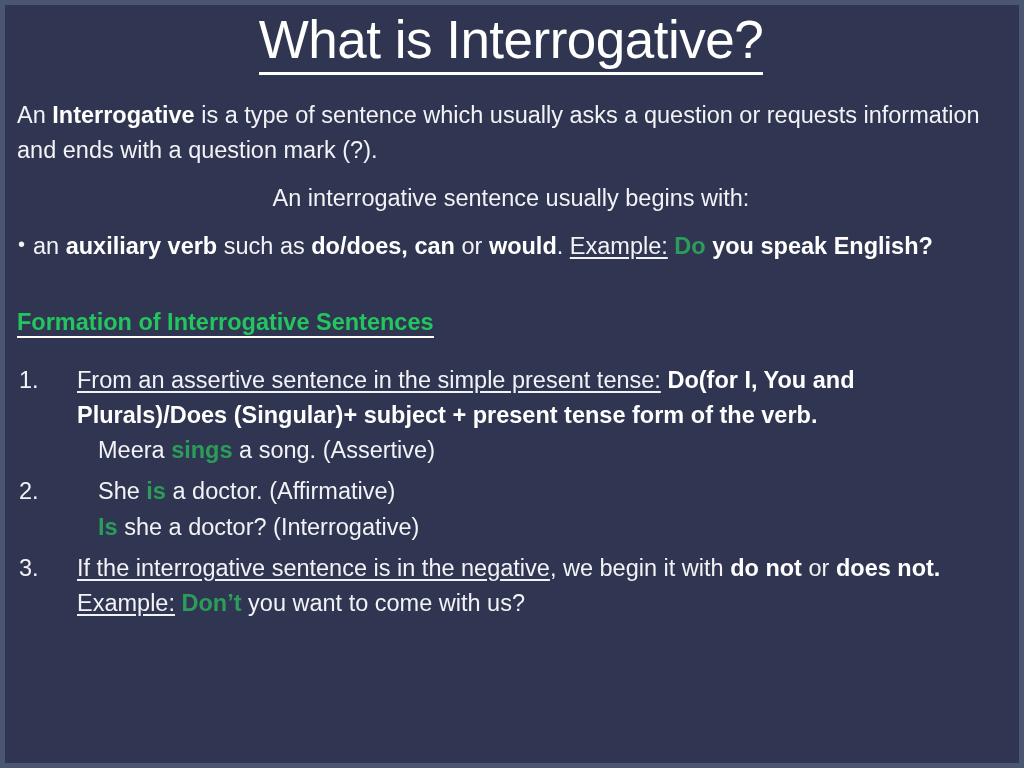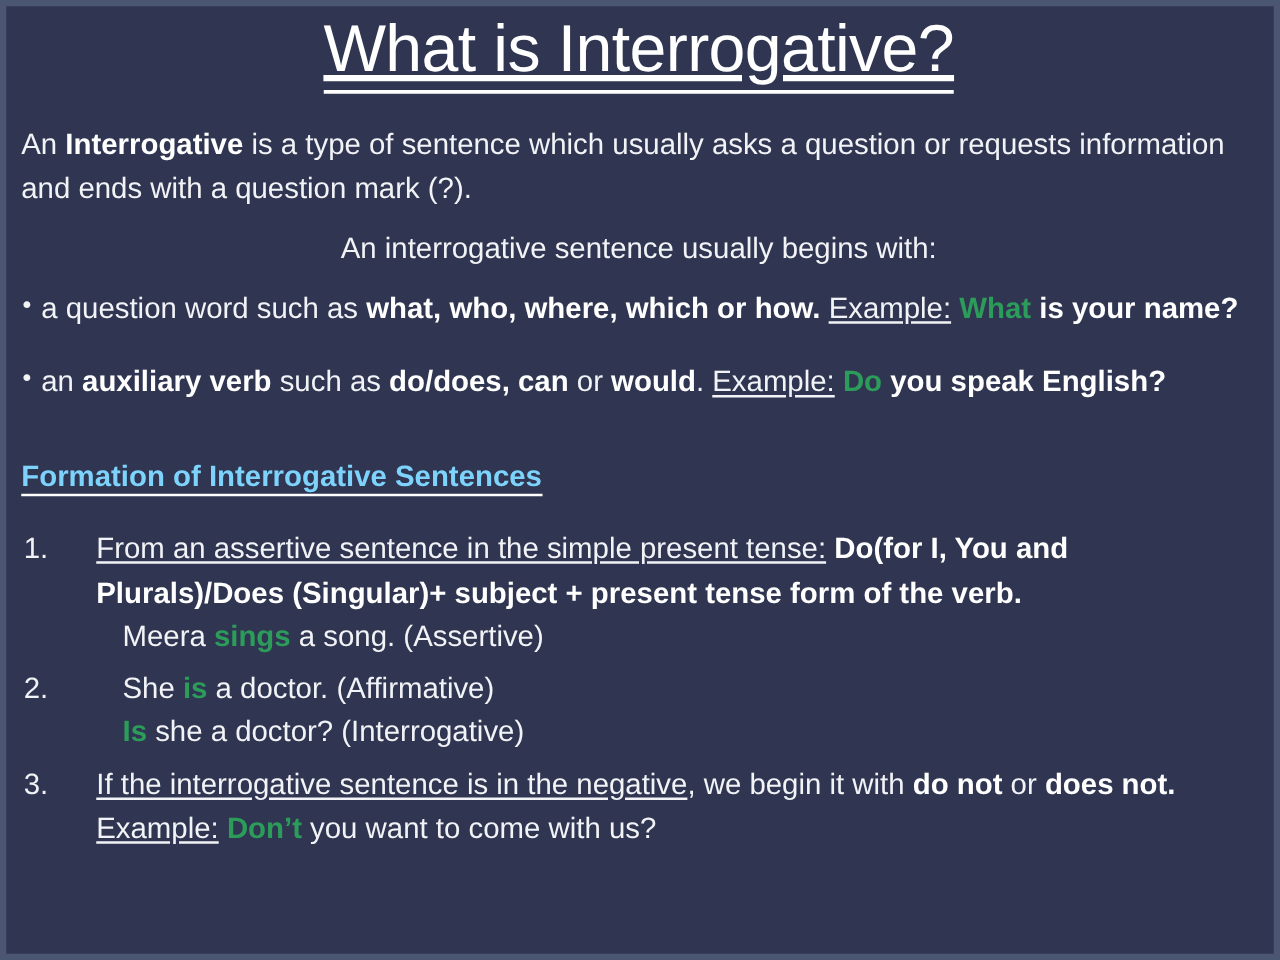--- a/index.html
+++ b/index.html
@@ -41,21 +41,20 @@
     letter-spacing: -0.5px;
     margin: 6px 0 0 0;
     padding: 0 0 6px 0;
     color: #ffffff;
     white-space: nowrap;
   }
   .title .tx {
     border-bottom: 3px solid #ffffff;
     padding-bottom: 4px;
     display: inline-block;
-    text-decoration: underline;
   }
 
   
   .para {
     font-size: 23.5px;
     line-height: 1.50;
     color: #f2f3f7;
     margin: 0;
     padding: 0;
     font-weight: 400;
@@ -78,21 +77,21 @@
     top: 0;
     font-size: 20px;
     color: #f2f3f7;
   }
 
   .section-head {
     font-size: 23.5px;
     line-height: 1.4;
     font-weight: bold;
     margin-top: 42px;
-    color: #7dd3fc;
+    color: #22c55e;
   }
   .section-head .tx {
     border-bottom: 2px solid #ffffff;
     padding-bottom: 1px;
   }
 
   ol.rules {
     list-style: none;
     margin: 8px 0 0 0;
     padding: 0;
@@ -127,21 +126,20 @@
 
 <div class="slide">
  <div class="slide-inner">
 
   <h1 class="title"><span class="tx">What is Interrogative?</span></h1>
 
   <p class="para p-intro"><span>An </span><b>Interrogative</b><span>  is a type of sentence which usually asks a question or requests information and  ends with a question mark (?).</span></p>
 
   <p class="para p-begins">An interrogative sentence usually begins with:</p>
 
-  <p class="bullet"><span>a question word such as </span><b>what, who, where, which or how.</b><span> </span><span class="u">Example:</span><span> </span><b class="g">What</b><b> is your name?</b></p>
 
   <p class="bullet"><span>an </span><b>auxiliary verb</b><span> such as </span><b>do/does, can</b><span> or </span><b>would</b><span>. </span><span class="u">Example:</span><span> </span><b class="g">Do</b><b> you speak English?</b></p>
 
   <p class="section-head"><span class="tx">Formation of Interrogative Sentences</span></p>
 
   <ol class="rules">
 
     <li>
       <span class="num">1.</span>
       <span class="rule-lead"><span class="u">From an assertive sentence in the simple present tense:</span><b> Do(for I, You and Plurals)/Does (Singular)+ subject + present tense form of the verb.</b></span>

